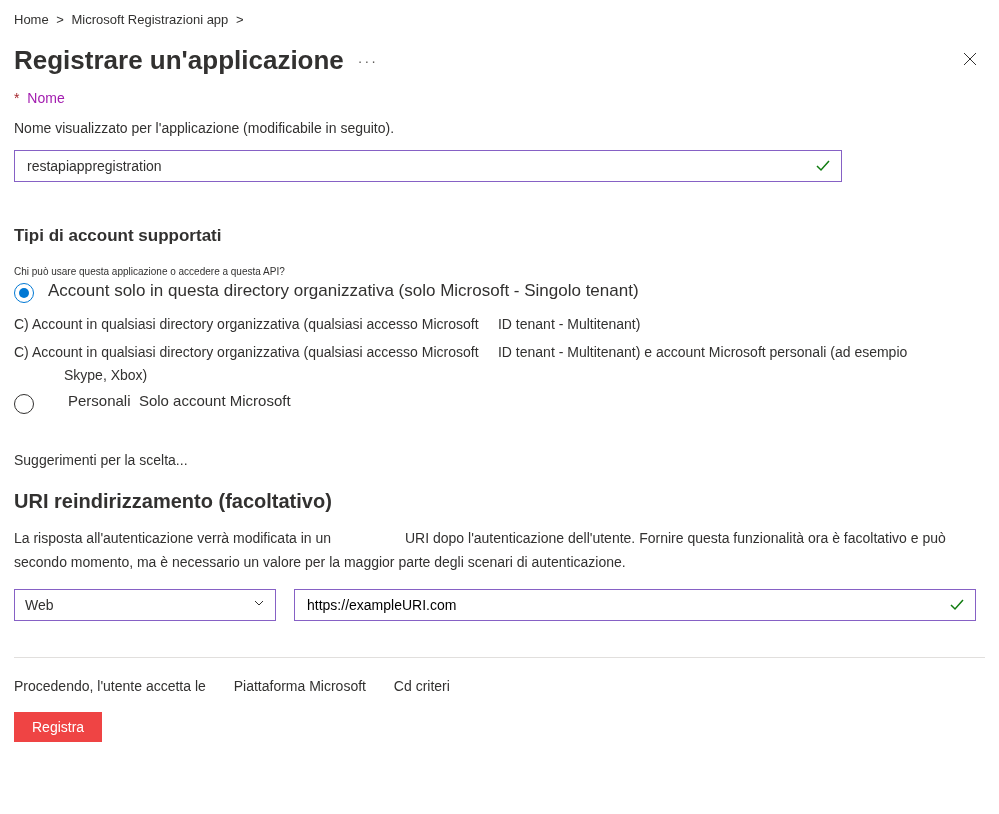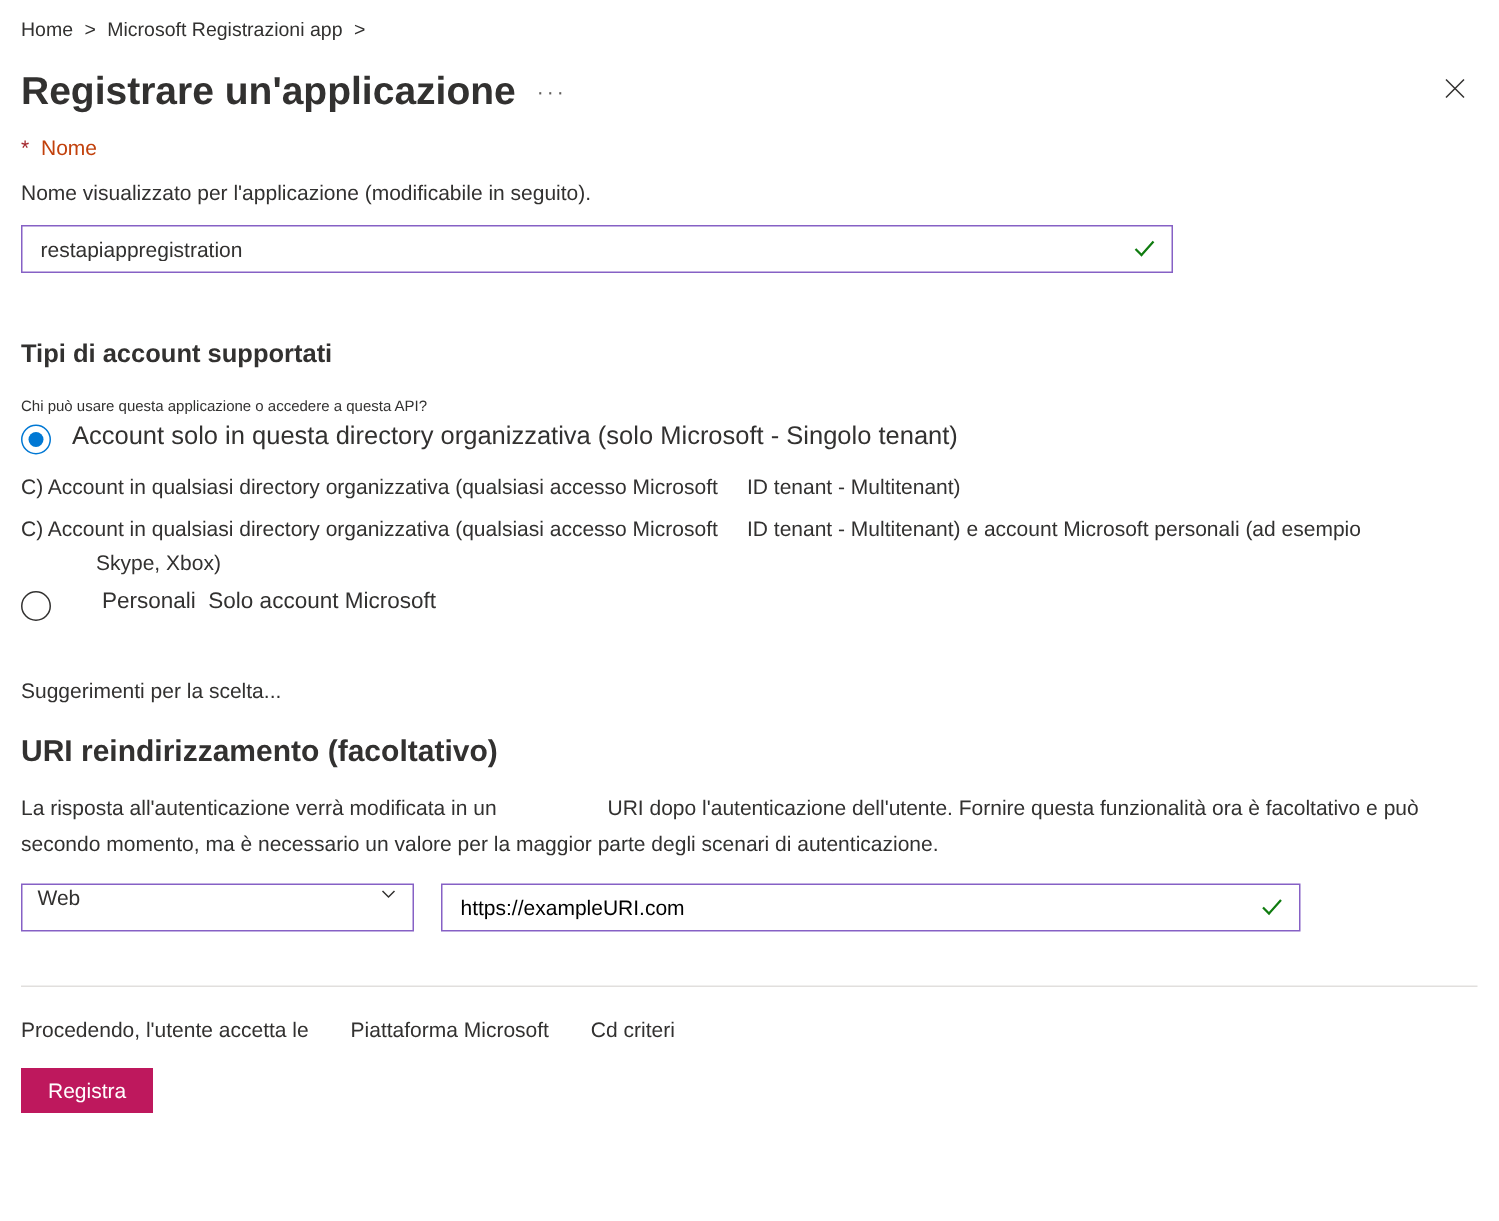--- a/index.html
+++ b/index.html
@@ -34,28 +34,28 @@
     color: #605e5c;
     letter-spacing: 2px;
   }
   .close-x {
     font-size: 18px;
     color: #323130;
     cursor: pointer;
     padding: 4px 8px;
   }
   .req { color: #a4262c; margin-right: 4px; }
-  .label { font-size: 14px; color: #c2410c; }
+  .label { font-size: 14px; color: #a21caf; }
   .helper { font-size: 14px; color: #323130; margin: 14px 0 14px 0; }
   .input-wrap {
     display: flex;
     align-items: center;
     border: 1px solid #8661c5;
     padding: 6px 10px;
-    width: 768px;
+    width: 828px;
   }
   .input-wrap input {
     flex: 1;
     border: none;
     outline: none;
     font-size: 14px;
     color: #323130;
     font-family: inherit;
   }
   .check-svg { width: 16px; height: 16px; }
@@ -114,49 +114,49 @@
     font-size: 14px;
     line-height: 1.7;
     margin-bottom: 14px;
   }
   .redirect-row { display: flex; gap: 18px; }
   .select-box {
     border: 1px solid #8661c5;
     width: 262px;
     height: 32px;
     display: flex;
-    align-items: flex-start;
+    align-items: center;
     justify-content: space-between;
     padding: 0 10px;
     font-size: 14px;
   }
   .select-box .chev { font-size: 12px; }
   .uri-box {
     border: 1px solid #8661c5;
-    width: 573px;
+    width: 682px;
     height: 32px;
     display: flex;
     align-items: center;
     padding: 0 10px;
   }
   .uri-box input {
     flex: 1; border: none; outline: none; font-size: 14px; font-family: inherit;
   }
   .divider {
     border: none;
     border-top: 1px solid #e1dfdd;
     margin: 36px 0 20px 0;
   }
   .accept-line {
     font-size: 14px;
     margin-bottom: 18px;
   }
   .accept-line span { margin-right: 24px; margin-top: 12px; }
   .register-btn {
-    background: #be185d;
+    background: #ef4444;
     color: #fff;
     border: none;
     padding: 7px 18px;
     font-size: 14px;
     font-family: inherit;
     cursor: pointer;
   }
   .sep { color: #323130; }
 </style>
 </head>

